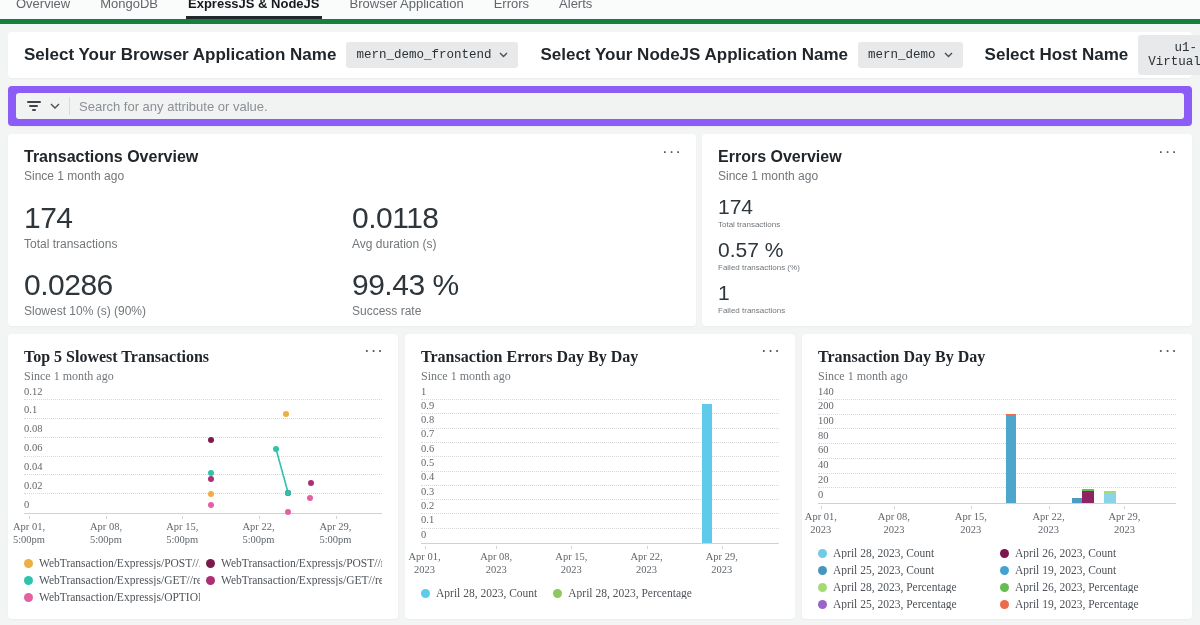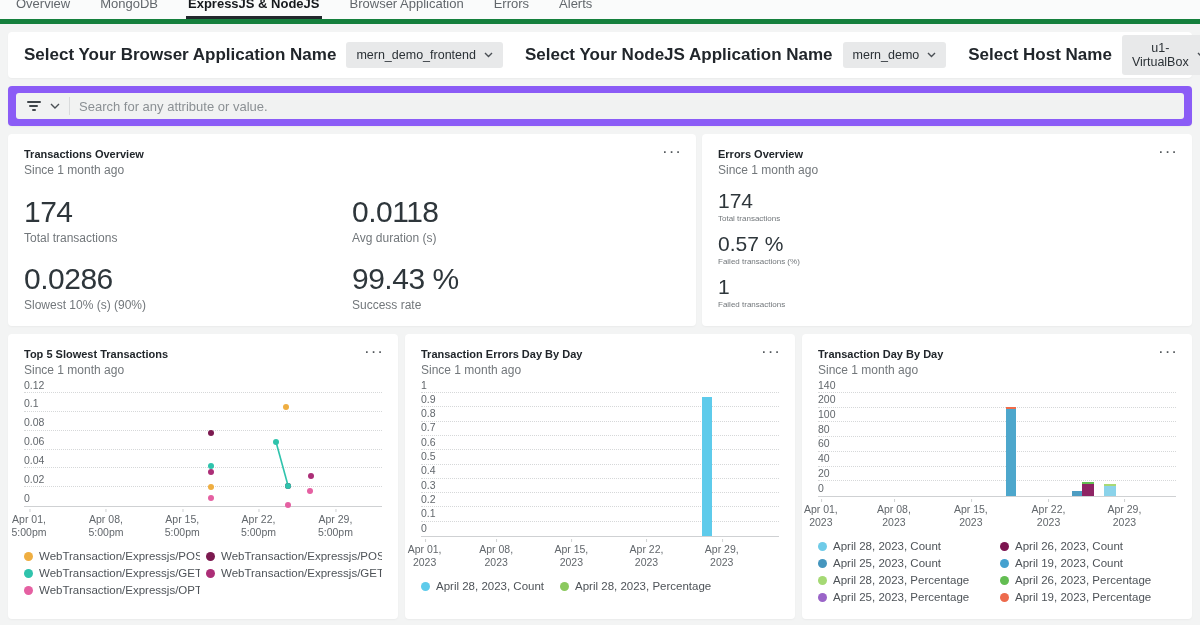--- a/index.html
+++ b/index.html
@@ -27,21 +27,21 @@
     margin:8px 8px 0; background:#fff; border-radius:4px; height:46px;
     display:flex; align-items:center; padding:0 16px;
     box-shadow:0 1px 2px rgba(0,0,0,.04);
   }
   .fgroup{ display:flex; align-items:center; margin-right:22px; }
   .flabel{ font-weight:700; font-size:17px; color:#21262b; margin-right:10px; white-space:nowrap; }
   .pill{
     display:inline-flex; align-items:center; gap:8px;
     background:#e8e9ea; border:none; border-radius:3px;
     padding:6px 10px; font-size:12.5px; color:#2b3136; cursor:pointer;
-    font-family:Liberation Sans, sans-serif;
+    font-family:Liberation Mono, monospace;
     justify-content:space-between;
   }
   .add-btn{
     border:none; background:transparent; font-size:22px; font-weight:300;
     color:#33383d; cursor:pointer; line-height:1; padding:0 4px; font-family:inherit;
   }
 
   
   .search-card{ margin:8px 8px 0; background:#8b5cf6; border-radius:4px; padding:7px 8px;
     box-shadow:0 1px 2px rgba(0,0,0,.04); }
@@ -54,28 +54,28 @@
   .ficon i:nth-child(1){ width:14px; } .ficon i:nth-child(2){ width:9px; } .ficon i:nth-child(3){ width:4px; }
   .divider{ width:1px; height:18px; background:#d9dbdc; }
   .search-inner input{
     border:none; background:transparent; outline:none; flex:1;
     font-size:13px; color:#333; font-family:inherit;
   }
   .search-inner input::placeholder{ color:#8b9094; }
 
   
   .row1{ display:grid; grid-template-columns:688px 1fr; gap:6px; margin:8px 8px 0; }
-  .row2{ display:grid; grid-template-columns:1fr 1fr 1fr; gap:7px; margin:8px 8px 8px; }
+  .row2{ display:grid; grid-template-columns:1fr 1fr 1fr; gap:7px; margin:8px 8px 8px;font-family:Liberation Serif, serif; }
   .card{
     background:#fff; border-radius:4px; padding:14px 16px; position:relative;
     overflow:hidden; box-shadow:0 1px 2px rgba(0,0,0,.04);
   }
   .row1 .card{ height:192px; }
   .row2 .card{ height:285px; }
-  .card-title{ font-size:11px; font-weight:700; color:#21262b; }
+  .card-title{ font-size:16px; font-weight:700; color:#21262b; }
   .card-sub{ font-size:12px; color:#72777b; margin-top:3px; }
   .menu-btn{
     position:absolute; right:14px; top:8px; border:none; background:transparent;
     color:#53585c; font-size:17px; cursor:pointer; letter-spacing:1px; font-family:inherit;
   }
 
   
   .metrics-grid{ display:grid; grid-template-columns:1fr 1fr; margin-top:18px; row-gap:17px; }
   .metric-value{ font-size:30px; color:#2e363b; letter-spacing:-0.5px; line-height:1.1; }
   .metric-label{ font-size:12px; color:#72777b; margin-top:3px; }

